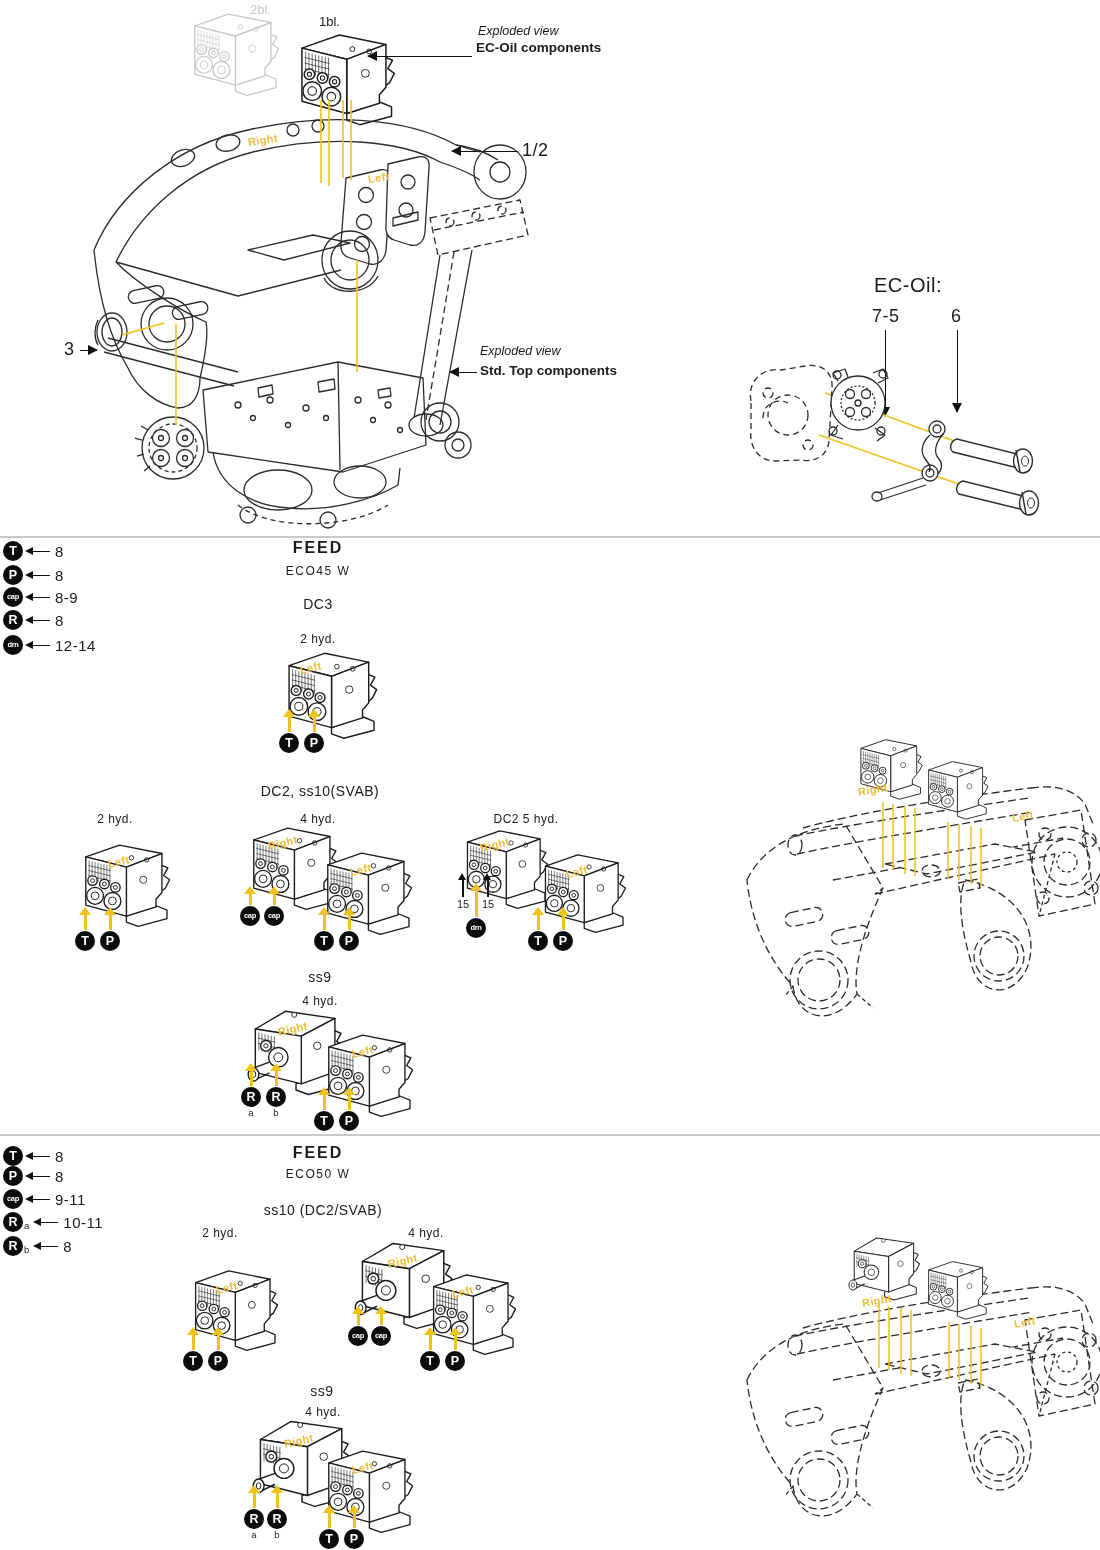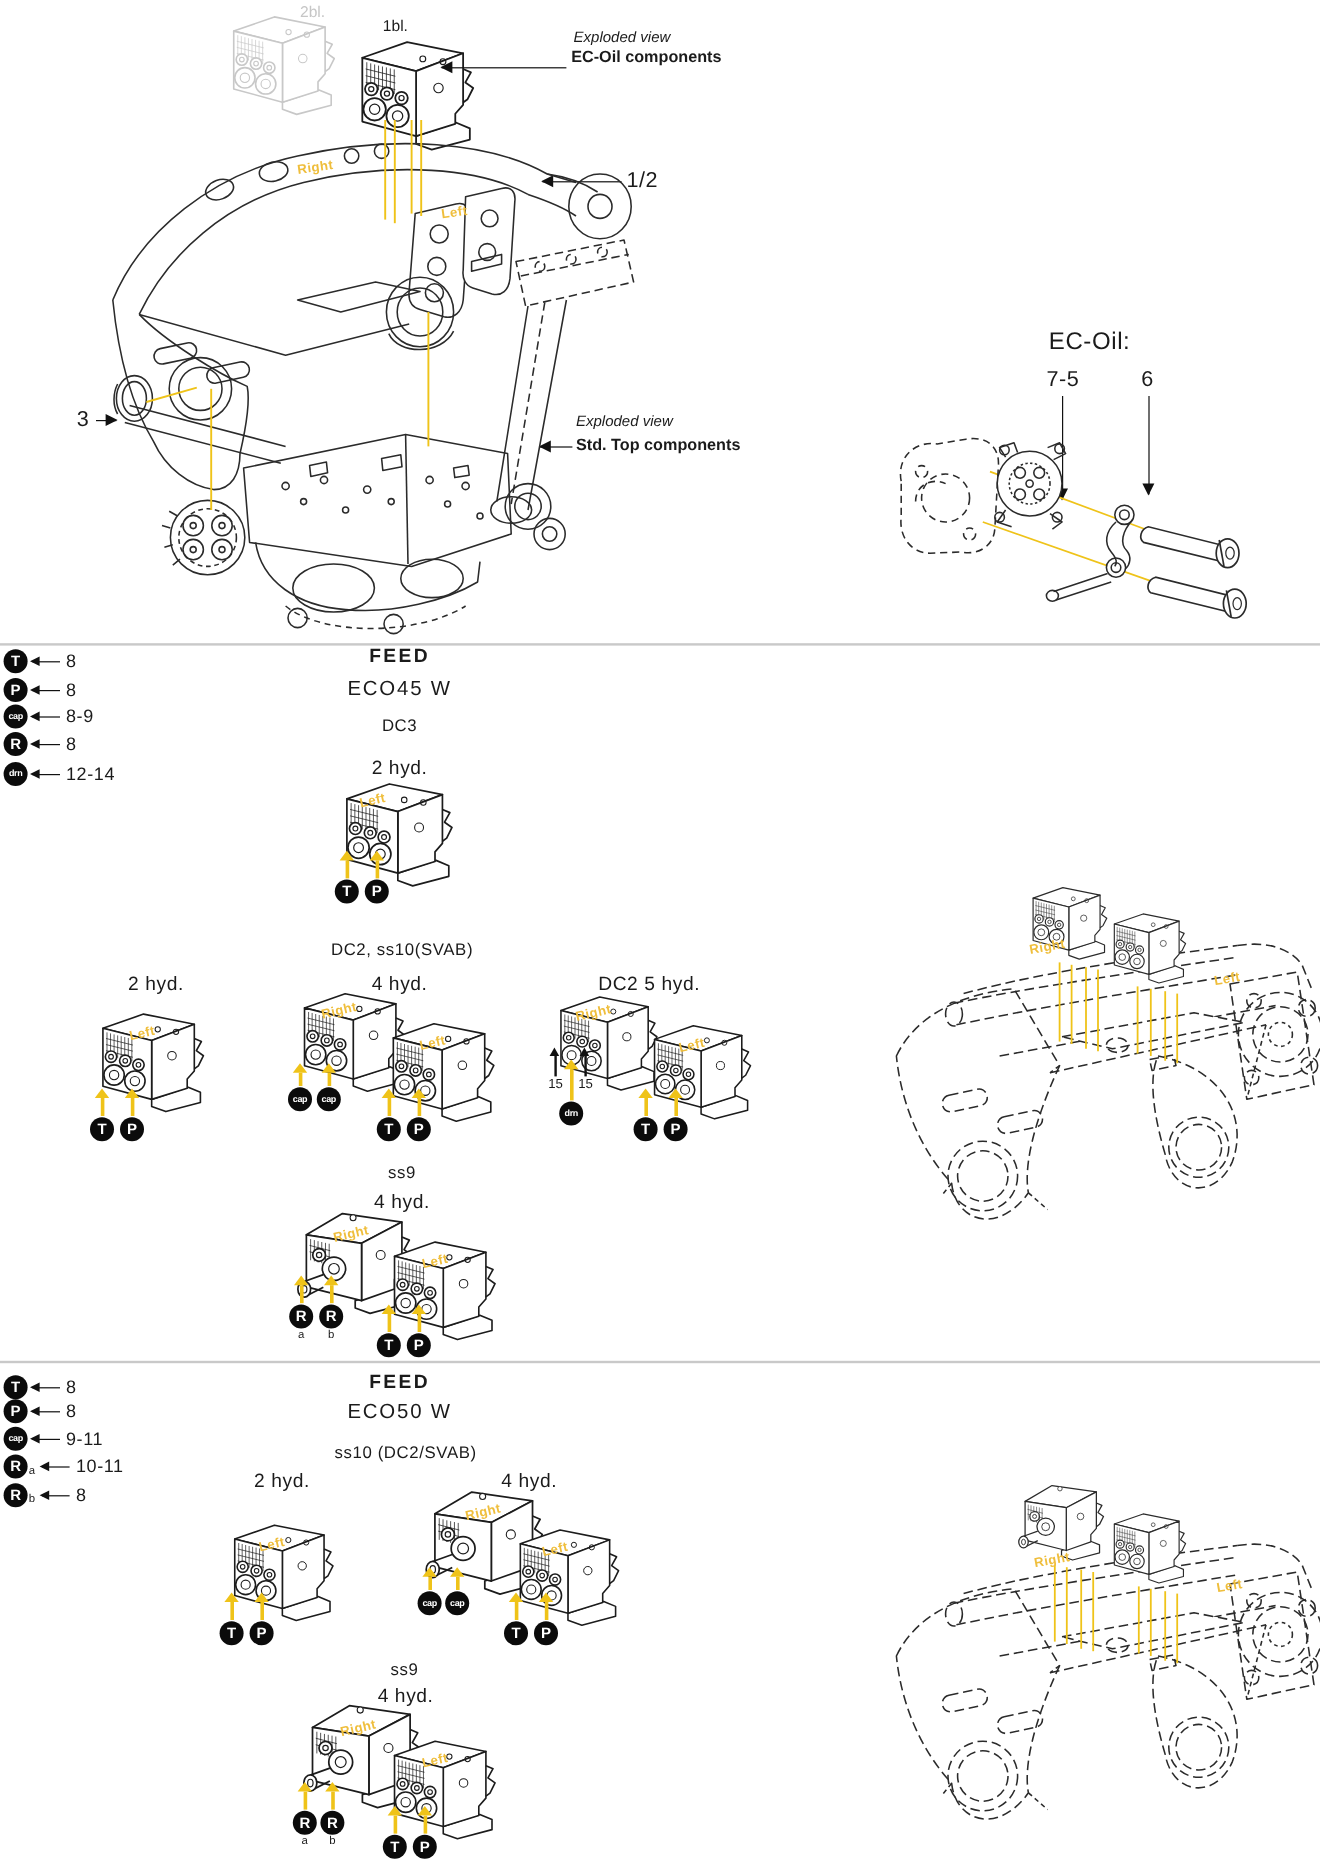--- a/index.html
+++ b/index.html
@@ -5,32 +5,32 @@
   :root{
     --yl:#EFC319;          
     --ylab:#EFBE3C;        
     --ink:#1b1b1b;
     --faded:#c8c8c8;
   }
   html,body{margin:0;padding:0;background:#fff;}
   .page{position:relative;width:1100px;height:1550px;background:#fff;overflow:hidden;
         font-family:"Liberation Sans",sans-serif;color:var(--ink);}
   .abs{position:absolute;}
-  .ctr{transform:translateX(-50%);white-space:nowrap;margin-left:15px;}
+  .ctr{transform:translateX(-50%);white-space:nowrap;}
   .divider{position:absolute;left:0;width:1100px;height:2px;background:#c9c9c9;}
 
   
   .t-small{font-size:13px;}
   .t-callout{font-size:18px;letter-spacing:.5px;}
   .t-cap{font-style:italic;font-size:12.5px;}
   .t-capbold{font-weight:bold;font-size:13.5px;}
   .h-feed{font-size:16px;font-weight:bold;letter-spacing:2px;}
-  .h-model{font-size:17px;letter-spacing:1.5px;}
+  .h-model{font-size:12px;letter-spacing:1.5px;}
   .h-group{font-size:14px;letter-spacing:.5px;}
-  .h-var{font-size:16px;letter-spacing:.5px;}
+  .h-var{font-size:12px;letter-spacing:.5px;}
   .t15{font-size:11px;}
   .gray{color:#c6c6c6;}
 
   
   .ylab{position:absolute;color:var(--ylab);font-size:11px;font-weight:bold;letter-spacing:.4px;
         transform:rotate(-13deg);transform-origin:left center;white-space:nowrap;}
 
   
   .mk{width:20px;height:20px;border-radius:50%;background:#0b0b0b;color:#fff;
       display:inline-flex;align-items:center;justify-content:center;

